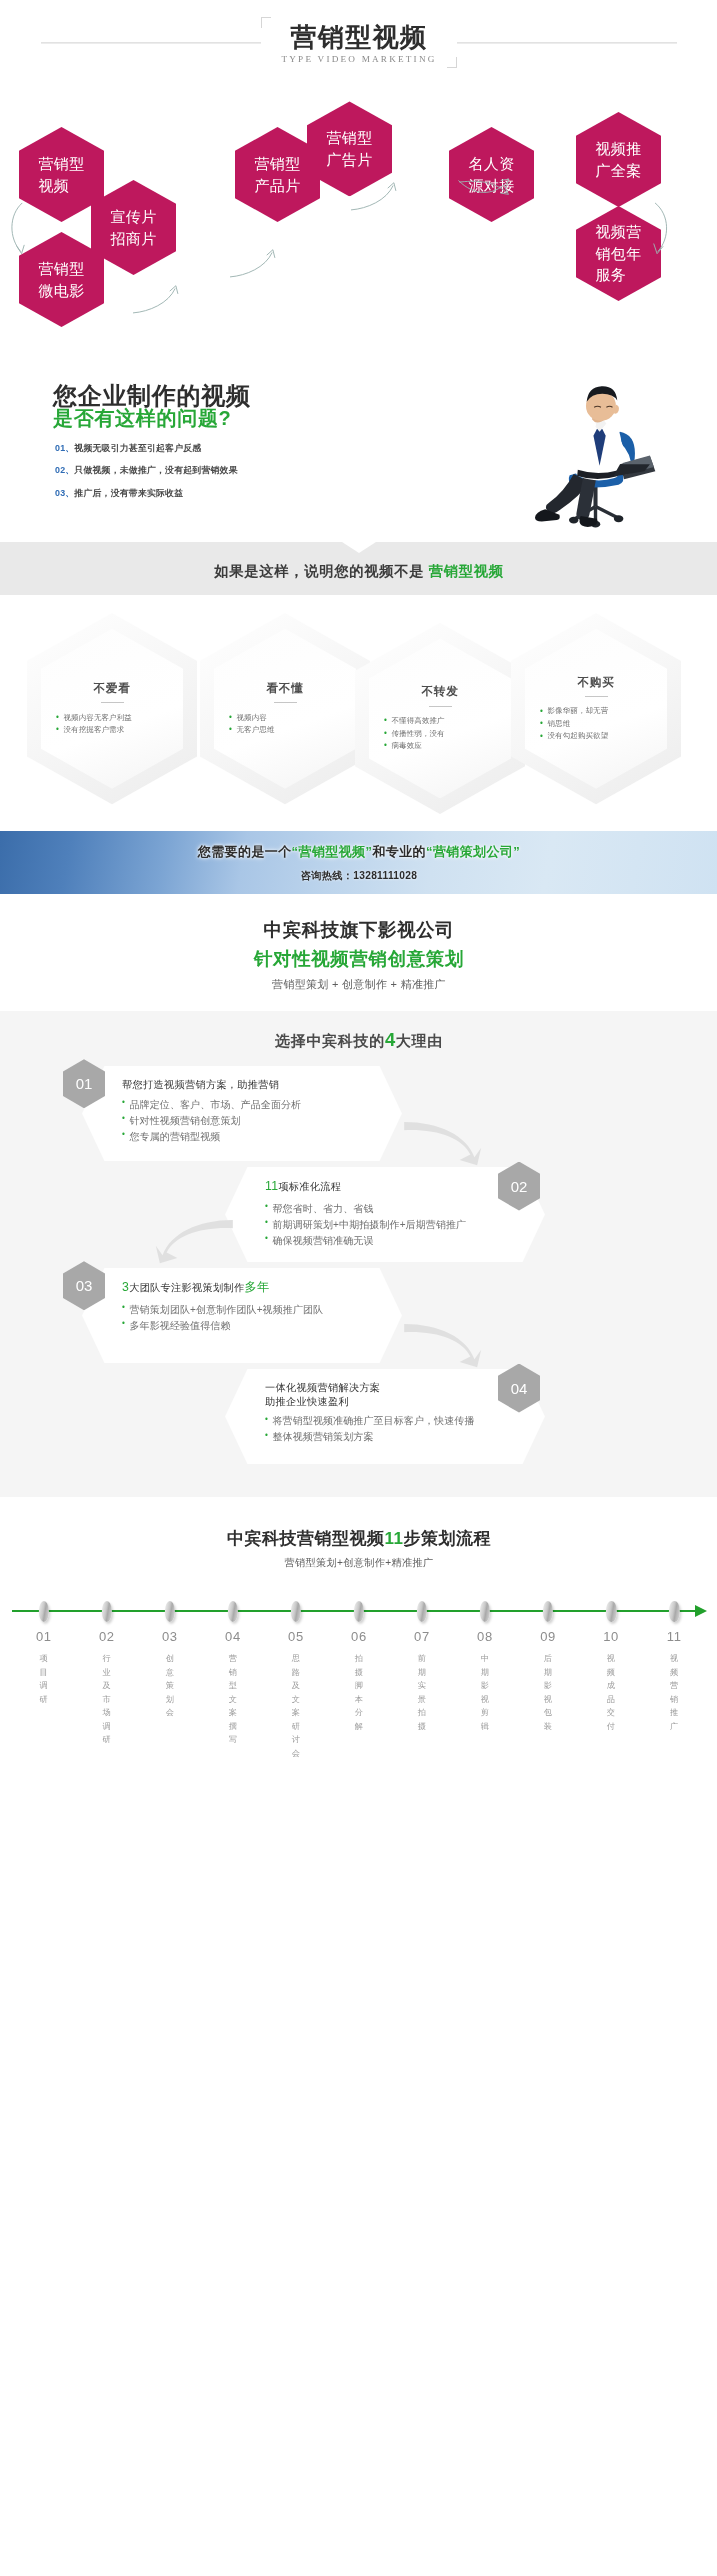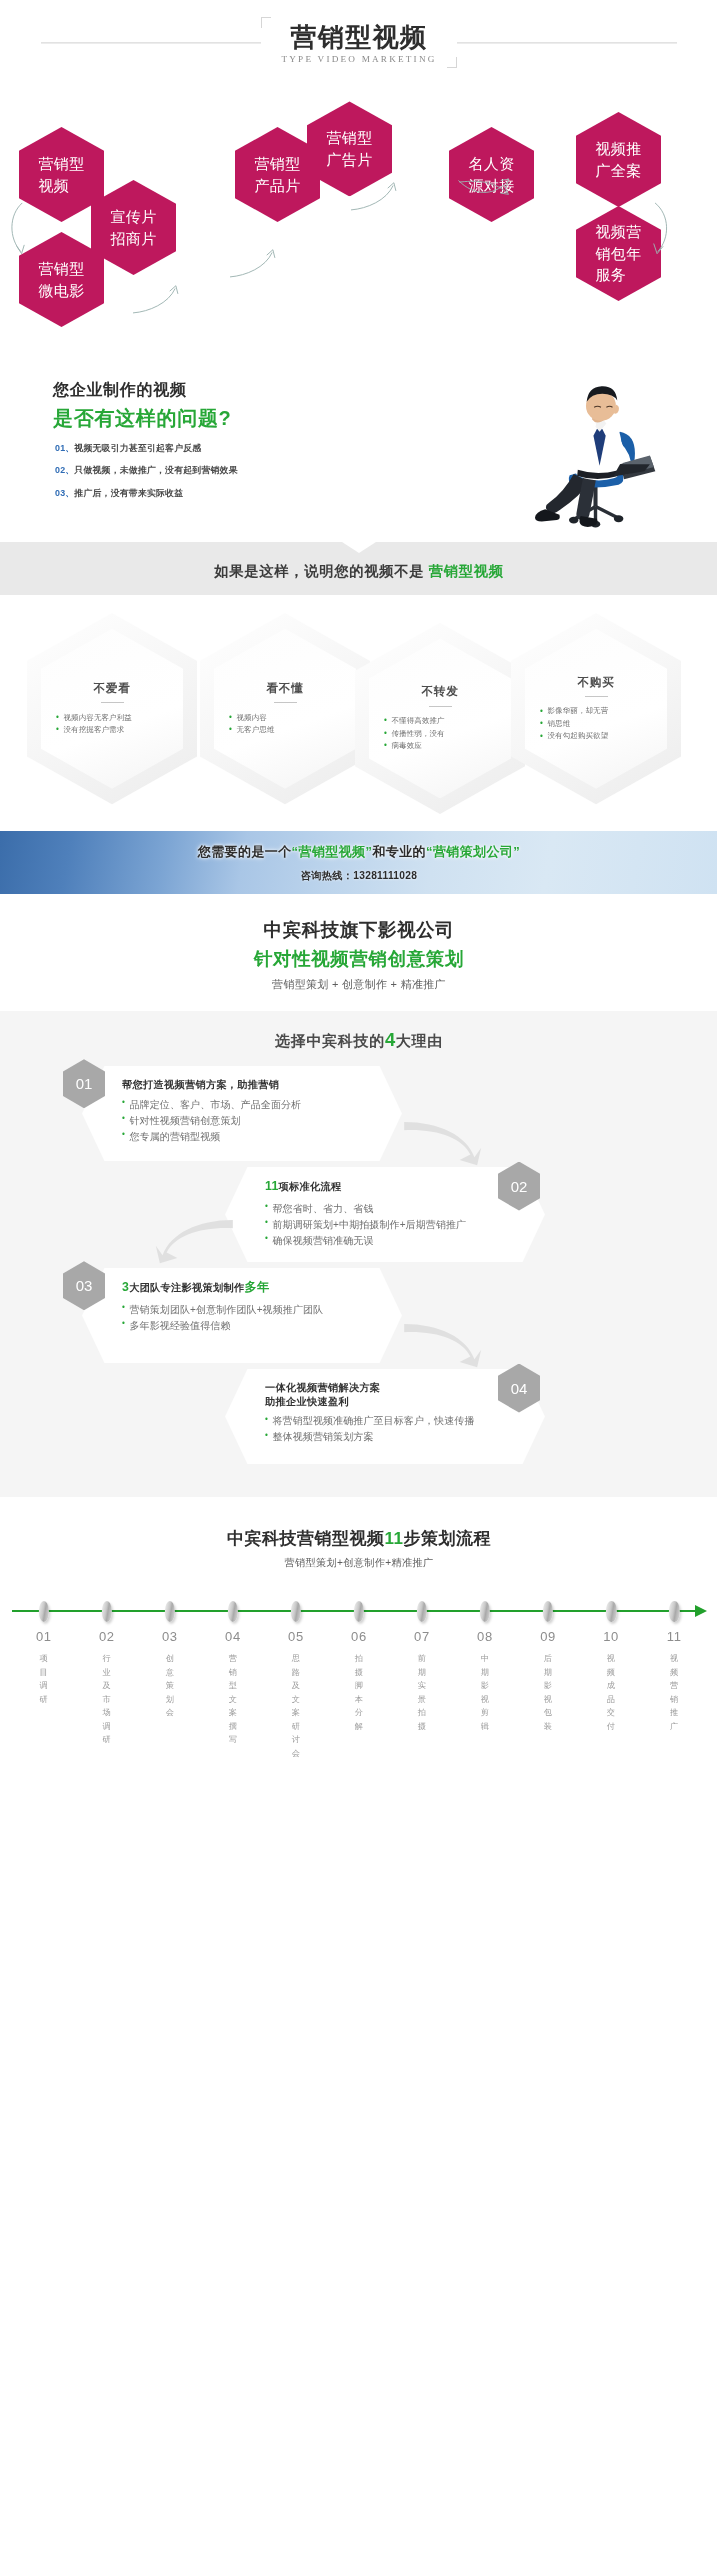--- a/index.html
+++ b/index.html
@@ -89,21 +89,21 @@
   .arrow svg { display: block; overflow: visible; }
 
   
   .prob {
     position: relative;
     height: 157px;
     margin-top: 2.7px;
   }
   .prob-h1 {
     position: absolute; left: 53px; top: 12.3px;
-    font-size: 16px; font-weight: bold; color: #2e2e2e;
+    font-size: 24px; font-weight: bold; color: #2e2e2e;
     letter-spacing: 0.7px;
   }
   .prob-h2 {
     position: absolute; left: 53px; top: 37px;
     font-size: 20px; font-weight: bold; color: #27a737;
     letter-spacing: 0.7px;
   }
   .prob-list { position: absolute; left: 55px; top: 74px; }
   .prob-li {
     font-size: 8.9px; color: #4a4a4a; font-weight: bold;
@@ -207,21 +207,21 @@
   .rcard {
     position: absolute;
     width: 320px; height: 95px;
     background: #ffffff;
     clip-path: polygon(7% 0%, 93% 0%, 100% 50%, 93% 100%, 7% 100%, 0% 50%);
     filter: drop-shadow(1.4px 2px 3.4px rgba(0,0,0,.13));
     padding: 12.3px 40px 0 40px;
   }
   .rcard.left  { left: 82px; }
   .rcard.right { left: 225px; }
-  .rc-t { font-size: 10.2px; font-weight: bold; color: #333333; line-height: 1.3;
+  .rc-t { font-size: 10.2px; font-weight: normal; color: #333333; line-height: 1.3;
           letter-spacing: 0.3px; margin-bottom: 5.5px; }
   .rc-t em { font-style: normal; color: #27a737; font-size: 12.3px; }
   .rc-li { font-size: 10px; color: #6f6f6f; line-height: 1.6; position: relative;
            padding-left: 7.5px; letter-spacing: 0.1px; }
   .rc-li::before { content: "•"; position: absolute; left: 0; top: -0.7px;
                    color: #27a737; font-size: 8.2px; }
 
   .rnum {
     position: absolute;
     width: 42px; height: 49px;

